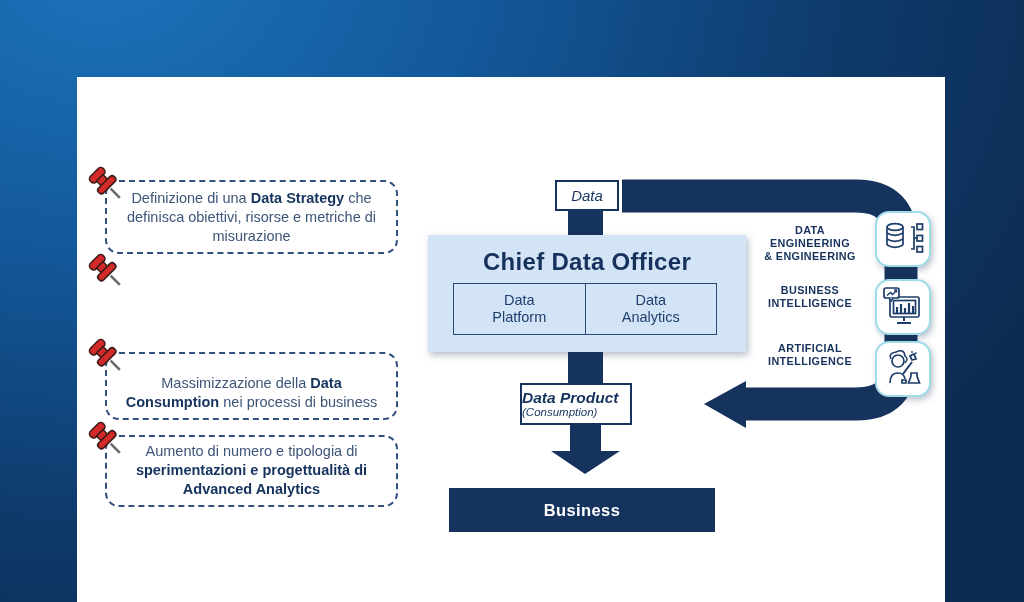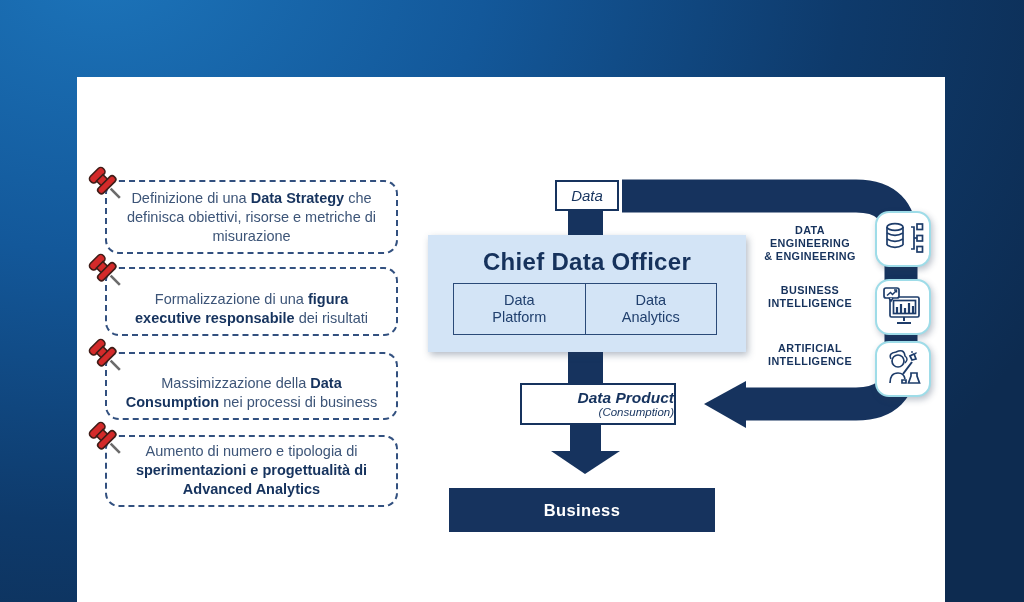--- a/index.html
+++ b/index.html
@@ -42,23 +42,23 @@
     background:#d3e4f6; box-shadow:2px 3px 7px rgba(40,60,90,0.35); }
   #cdo-title { margin-top:13px; text-align:center;
     font-size:24px; font-weight:bold; color:#16325c; letter-spacing:0.3px; }
   #cdo-cells { position:absolute; left:25px; top:48px; width:264px; height:52px; display:flex; }
   .cdo-cell { flex:1; border:1px solid #2a4a78; display:flex; align-items:center; justify-content:center;
     text-align:center; font-size:14.5px; line-height:1.18; color:#21406e; }
   .cdo-cell + .cdo-cell { border-left:none; }
   .cdo-cell span { display:block; }
 
   
-  #data-product { left:520px; top:383px; width:156px; height:42px;
+  #data-product { left:520px; top:383px; width:112px; height:42px;
     background:#fff; border:2px solid #16335e;
-    display:flex; flex-direction:column; align-items:flex-end; justify-content:center;
+    display:flex; flex-direction:column; align-items:flex-start; justify-content:center;
     color:#16335e; font-style:italic; }
   #dp-line1 { font-size:15.5px; font-weight:600; line-height:1.1; }
   #dp-line2 { font-size:11.5px; line-height:1.1; }
 
   
   #business-bar { left:449px; top:488px; width:266px; height:44px;
     background:#16335e; display:flex; align-items:center; justify-content:center;
     color:#ffffff; font-weight:bold; font-size:16.5px; letter-spacing:0.4px; }
 
   
@@ -114,23 +114,20 @@
   <svg class="pin abs" style="top:253px;" viewBox="0 0 42 42">
     <g transform="rotate(-45 21 17)">
       <line x1="21" y1="25" x2="21" y2="38" stroke="#6b6b6b" stroke-width="2.6"></line>
       <g fill="#d42a2a" stroke="#401d18" stroke-width="1.6">
         <rect x="12" y="2" width="18" height="8" rx="3.5"></rect>
         <rect x="16.5" y="9.5" width="9" height="7"></rect>
         <rect x="10" y="16" width="22" height="7" rx="3"></rect>
       </g>
     </g>
   </svg>
-  <div class="goal-box abs" style="top:267px; height:69px;">
-    <p><span>Formalizzazione di una </span><b>figura executive responsabile</b><span> dei risultati</span></p>
-  </div>
 
   <svg class="pin abs" style="top:338px;" viewBox="0 0 42 42">
     <g transform="rotate(-45 21 17)">
       <line x1="21" y1="25" x2="21" y2="38" stroke="#6b6b6b" stroke-width="2.6"></line>
       <g fill="#d42a2a" stroke="#401d18" stroke-width="1.6">
         <rect x="12" y="2" width="18" height="8" rx="3.5"></rect>
         <rect x="16.5" y="9.5" width="9" height="7"></rect>
         <rect x="10" y="16" width="22" height="7" rx="3"></rect>
       </g>
     </g>

